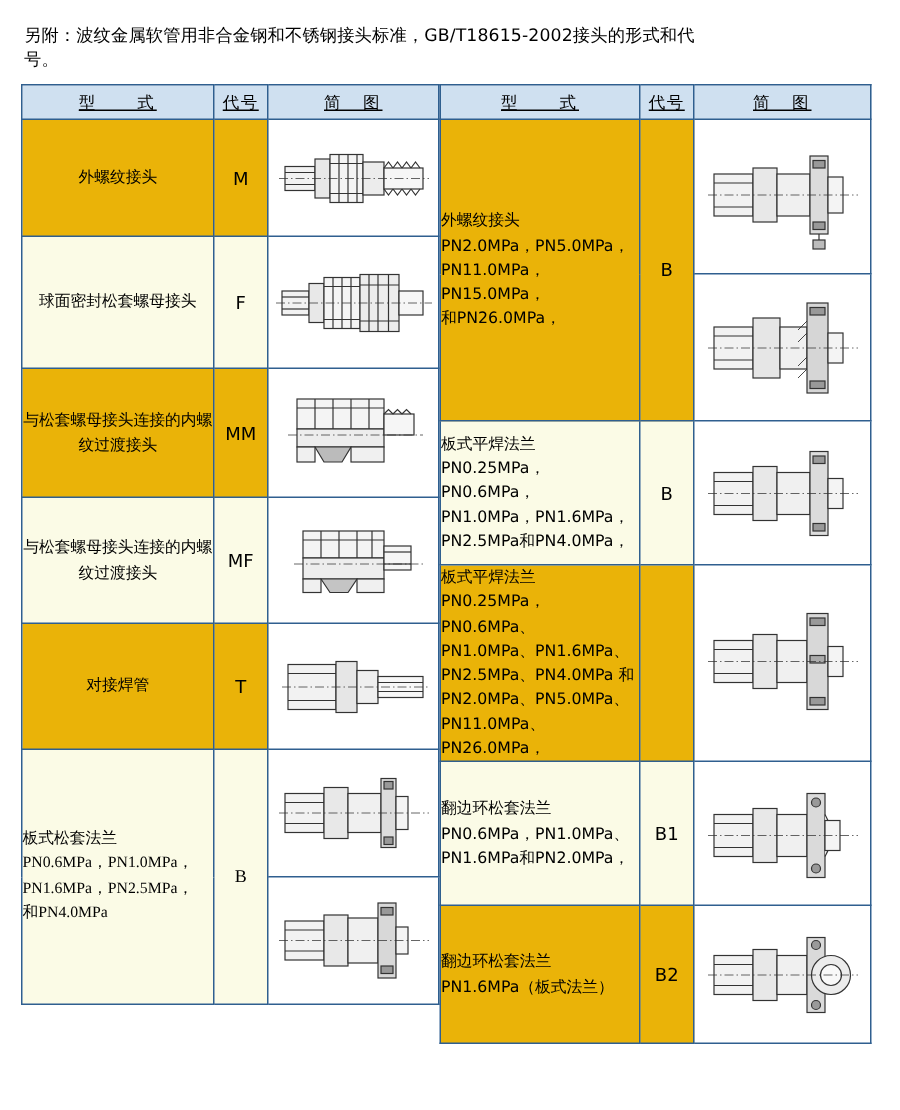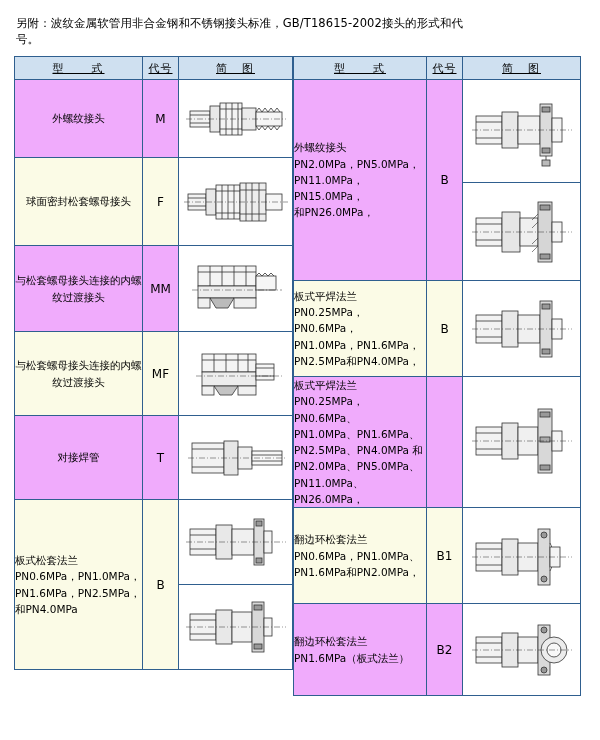--- a/index.html
+++ b/index.html
@@ -60,21 +60,21 @@
     padding: 5px 7px;
     color: #000;
   }
   .txtcell.center { text-align: center; }
   .codecell {
     text-align: center;
     font-size: 12px;
     color: #000;
   }
   .yellow { background: #fbfbe6; }
-  .white { background: #f0abfc; }
+  .white { background: #eab308; }
   .figcell {
     background: #ffffff;
     text-align: center;
   }
   .gap { width: 7px; border: none !important; background: #fff; }
   .fig {
     display: block;
     margin: 0 auto;
   }
   .ttl { font-size: 10.5px; line-height: 1.55; }
@@ -219,21 +219,21 @@
               <rect x="56" y="20" width="14" height="22" fill="#efefef"></rect>
               <rect x="70" y="24" width="30" height="14" fill="#f7f7f7"></rect>
               <line x1="70" y1="28" x2="100" y2="28"></line>
                   <line x1="70" y1="34" x2="100" y2="34"></line>
               <line x1="6" y1="31" x2="104" y2="31" stroke-dasharray="6 2 1 2" stroke-width="0.5"></line>
             </g>
           </svg>
         </td>
       </tr>
 
-      <tr style="height:85px;">
+      <tr style="height:85px;font-family:Liberation Serif, serif;">
         <td class="txtcell yellow ttl" rowspan="2" style="white-space:pre-line;">板式松套法兰
 PN0.6MPa，PN1.0MPa，
 PN1.6MPa，PN2.5MPa，
 和PN4.0MPa</td>
         <td class="codecell yellow" rowspan="2">B</td>
         <td class="figcell">
           <svg class="fig" width="108" height="62" viewBox="0 0 108 62">
             <g stroke="#333" fill="none" stroke-width="0.8">
               <rect x="8" y="18" width="26" height="26" fill="#f2f2f2"></rect>
               <line x1="8" y1="24" x2="34" y2="24"></line>

